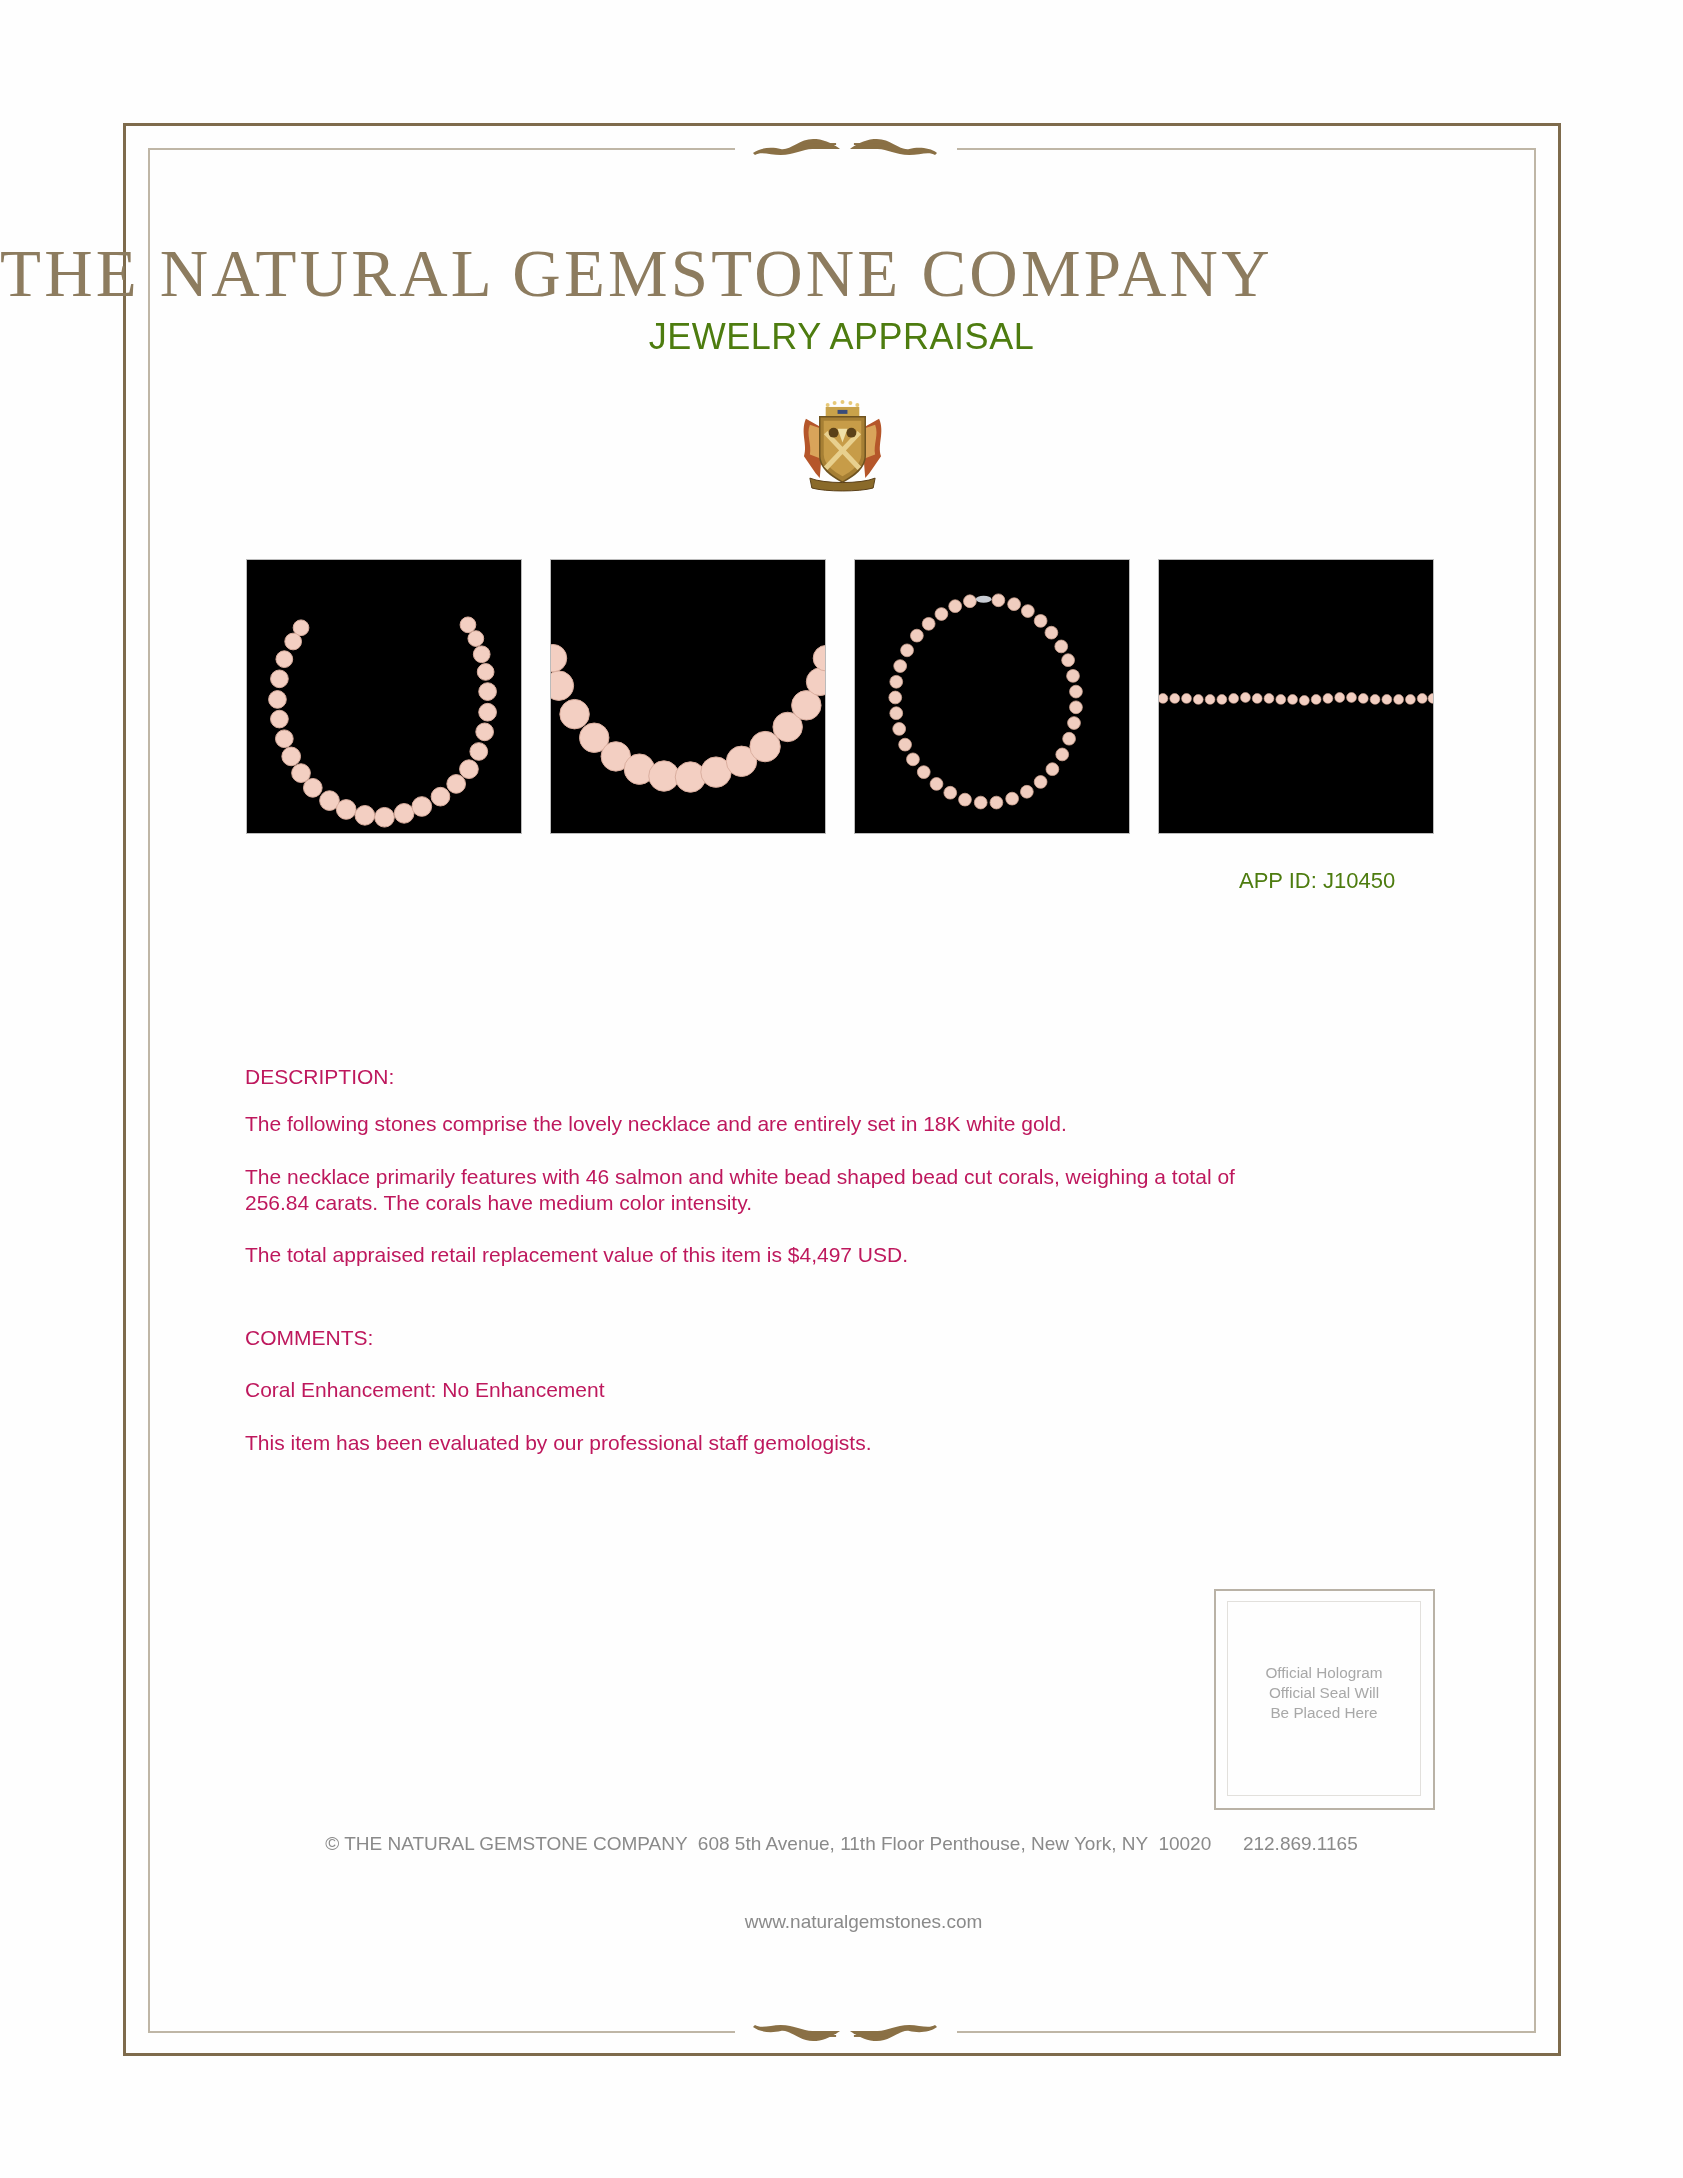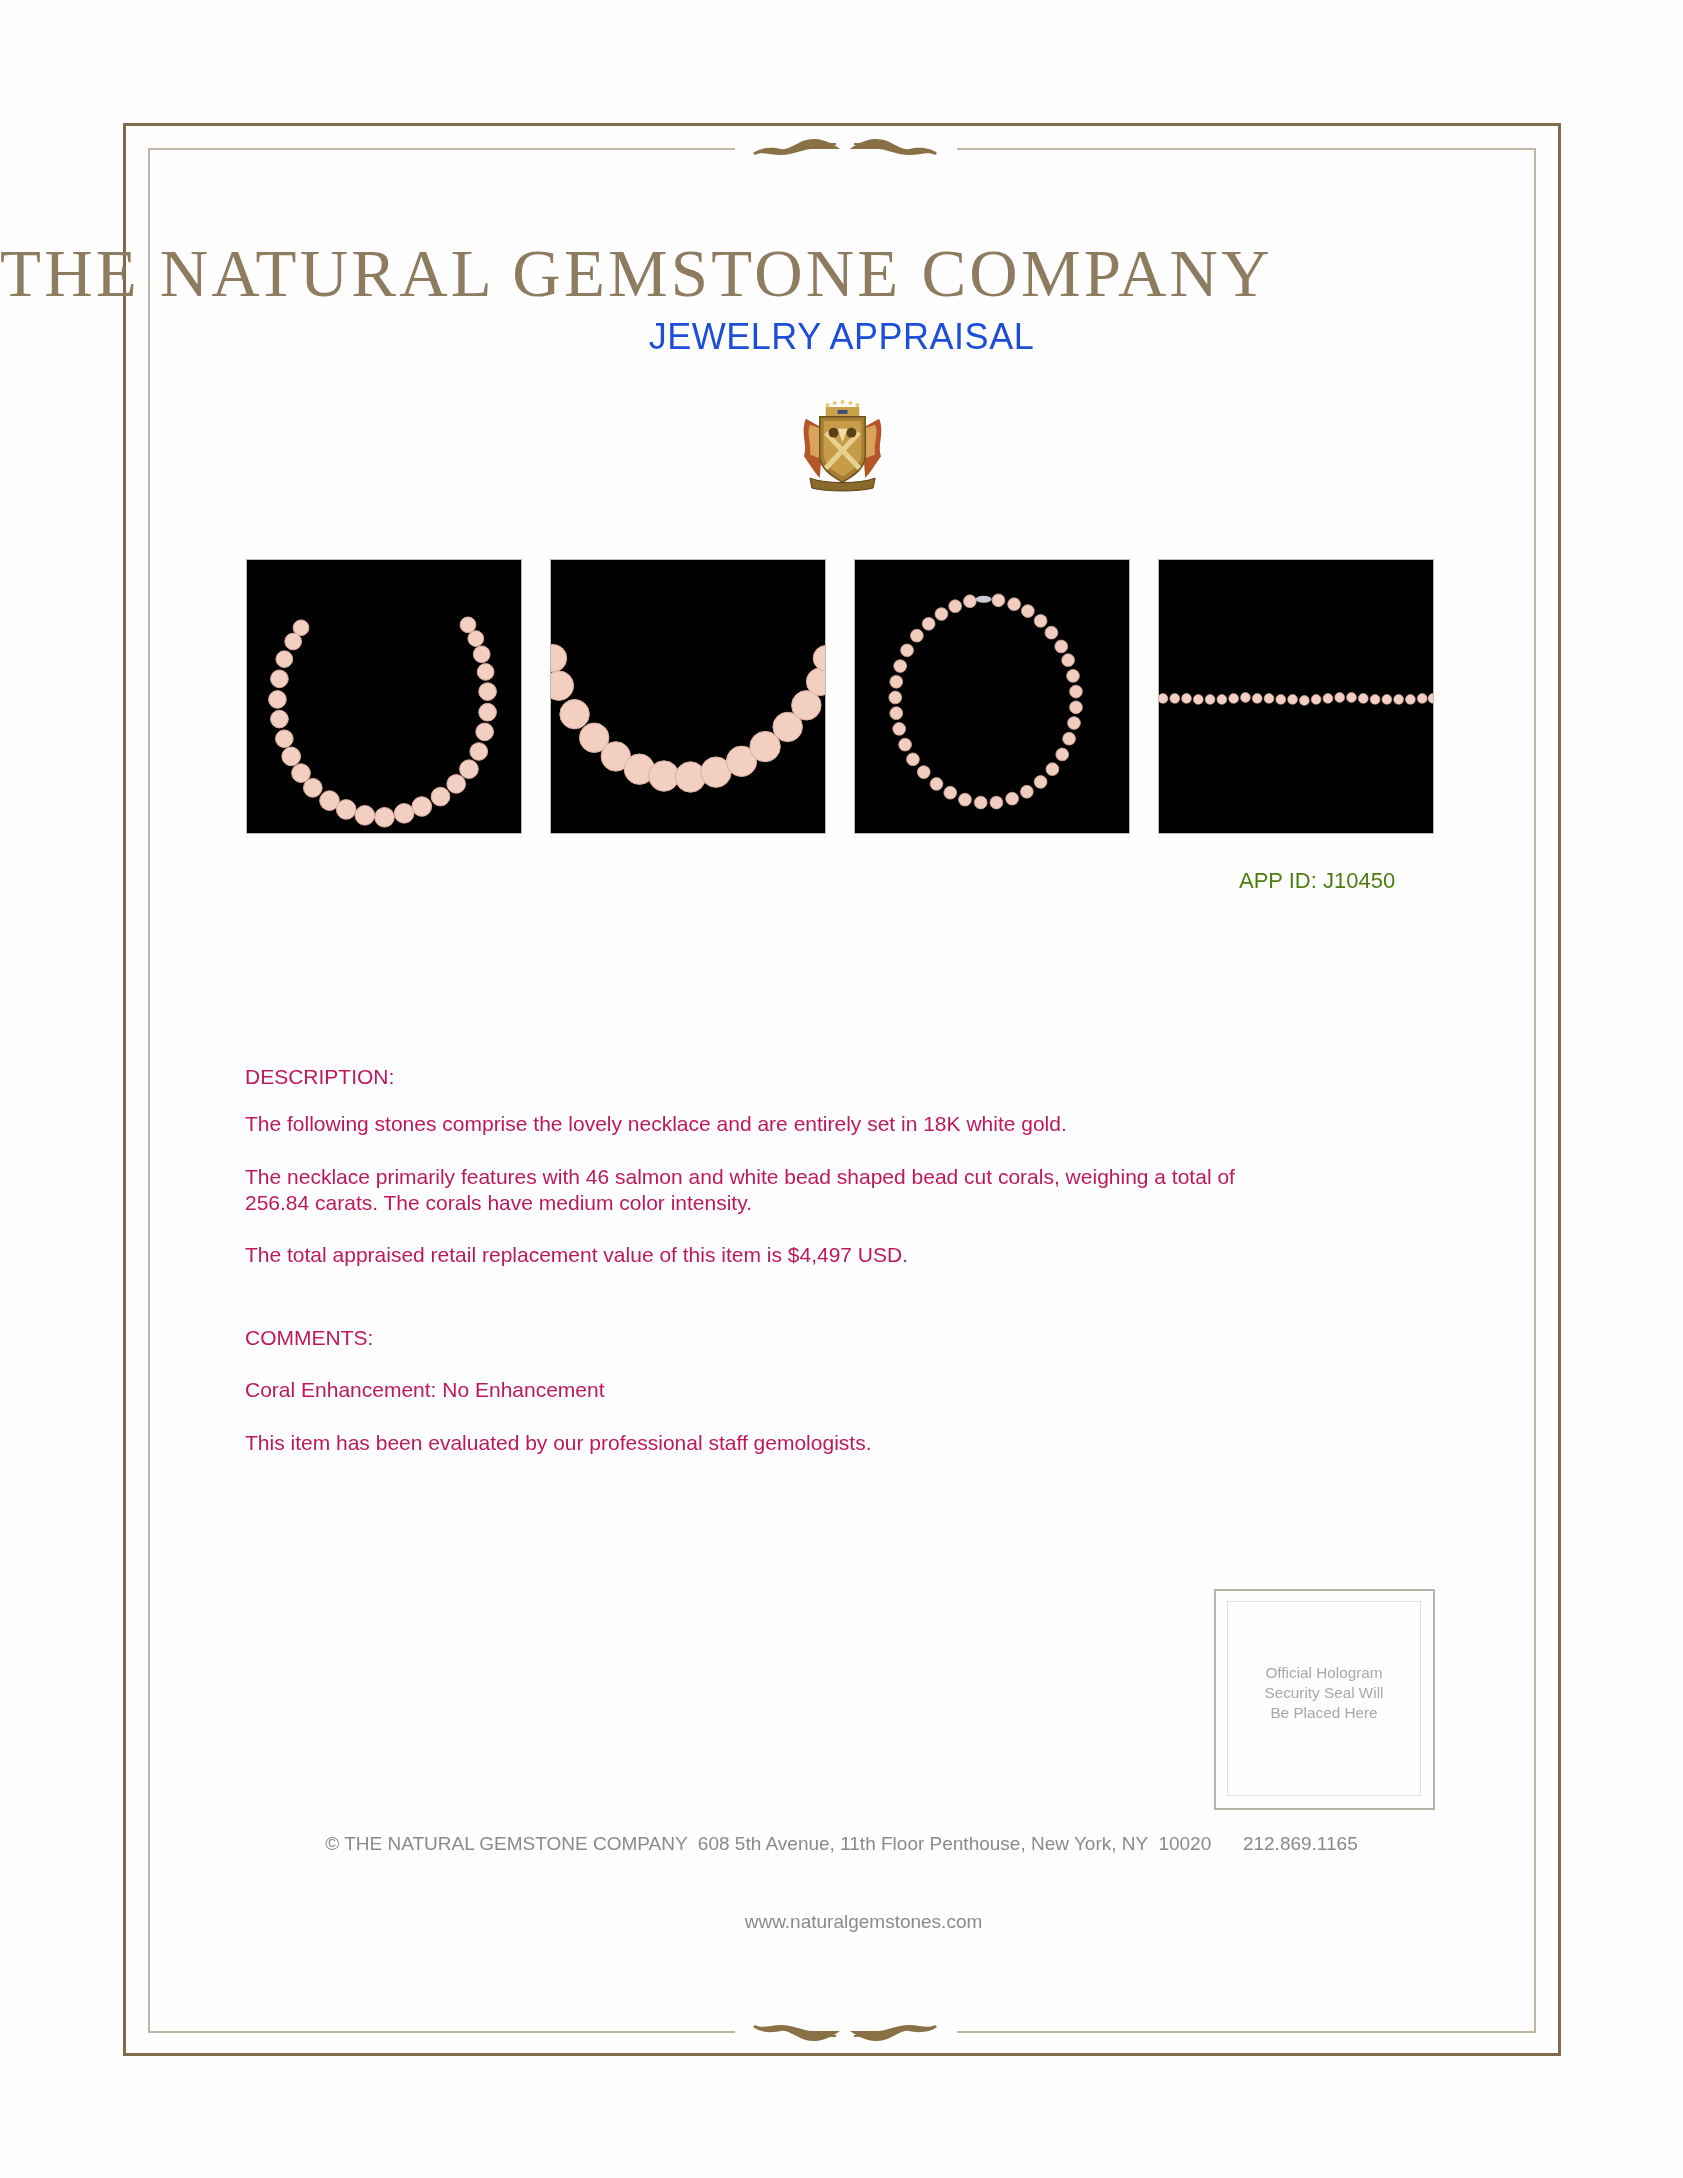--- a/index.html
+++ b/index.html
@@ -2,21 +2,21 @@
 <html><head>
 <meta charset="utf-8">
 <style>
   html, body { margin:0; padding:0; }
   body { width:1683px; height:2178px; background:#fefefe; position:relative; overflow:hidden; font-family:"Liberation Sans", sans-serif; color:#2e2e2e; }
   .abs { position:absolute; }
   .outer-border { left:123px; top:123px; width:1432px; height:1927px; border:3px solid #7e6b4c; }
   .inner-line { background:#bfb6a6; }
   .ornament { width:188px; height:24px; }
   .title { left:0; width:1683px; top:234px; text-align:left; font-family:"Liberation Serif", serif; font-size:67px; letter-spacing:3.2px; color:#8d7c5f; line-height:79px; white-space:nowrap; }
-  .subtitle { left:0; width:1683px; top:315px; text-align:center; font-size:36px; color:#1d4ed8; line-height:44px; letter-spacing:0.5px; }
+  .subtitle { left:0; width:1683px; top:315px; text-align:center; font-size:36px; color:#4d7c0f; line-height:44px; letter-spacing:0.5px; }
   .crest { left:800px; top:399px; width:85px; height:93px; }
   .photo { top:559px; width:276px; height:275px; background:#000; border:1px solid #bbb; box-sizing:border-box; overflow:hidden; }
   .photo svg { width:100%; height:100%; display:block; }
   .appid { left:1239px; top:867px; font-size:22px; color:#4d7c0f; line-height:28px; white-space:nowrap; }
   .body-text { left:245px; font-size:21px; line-height:26px; color:#be185d; white-space:nowrap; }
   .seal-outer { left:1214px; top:1589px; width:217px; height:217px; border:2px solid #b9b2a6; }
   .seal-inner { left:1227px; top:1601px; width:192px; height:193px; border:1px solid #e2e0dc; }
   .seal-text { left:1227px; top:1663px; width:194px; text-align:center; font-size:15.3px; line-height:20px; color:#a8a8a8; }
   .footer { left:0; width:1683px; text-align:center; font-size:19px; color:#8a8a8a; line-height:24px; white-space:pre; }
 </style>
@@ -227,19 +227,19 @@
 <div class="abs body-text" style="top:1242px;">The total appraised retail replacement value of this item is $4,497 USD.</div>
 
 <div class="abs body-text" style="top:1325px;">COMMENTS:</div>
 <div class="abs body-text" style="top:1377px;">Coral Enhancement: No Enhancement</div>
 <div class="abs body-text" style="top:1430px;">This item has been evaluated by our professional staff gemologists.</div>
 
 <div class="abs seal-outer"></div>
 <div class="abs seal-inner"></div>
 <div class="abs seal-text">
   <div>Official Hologram</div>
-  <div>Security Seal Will</div>
+  <div>Official Seal Will</div>
   <div>Be Placed Here</div>
 </div>
 
 <div class="abs footer" style="top:1832px;">© THE NATURAL GEMSTONE COMPANY  608 5th Avenue, 11th Floor Penthouse, New York, NY  10020      212.869.1165</div>
 <div class="abs footer" style="top:1910px;padding-left:22px;">www.naturalgemstones.com</div>
 
 
 </body></html>

